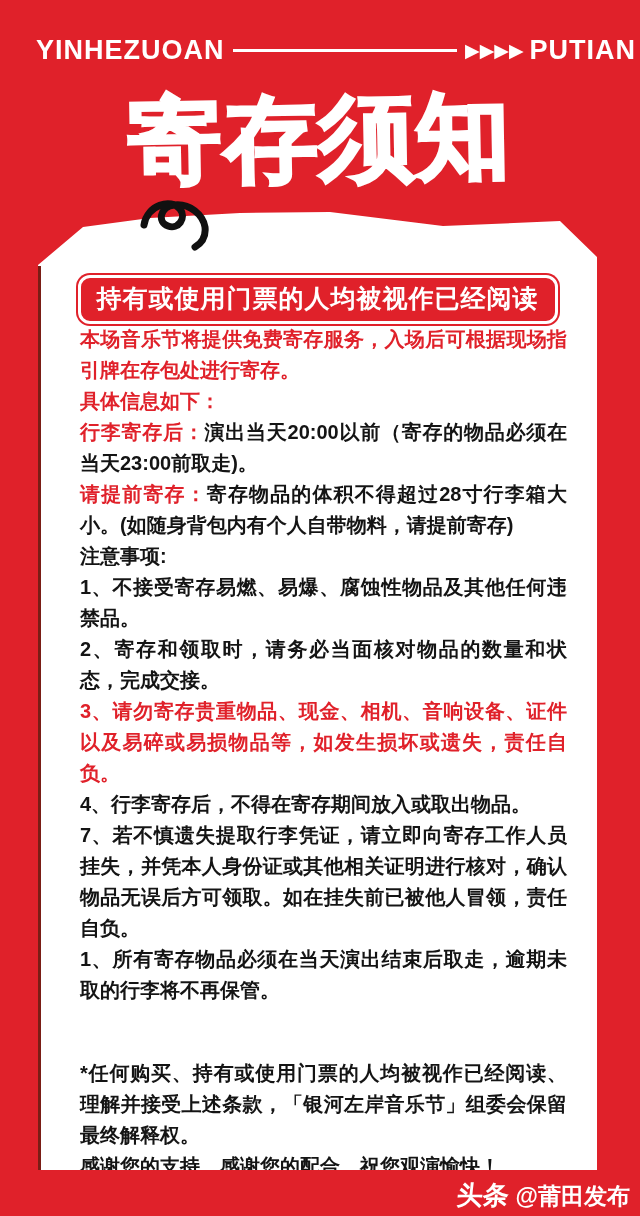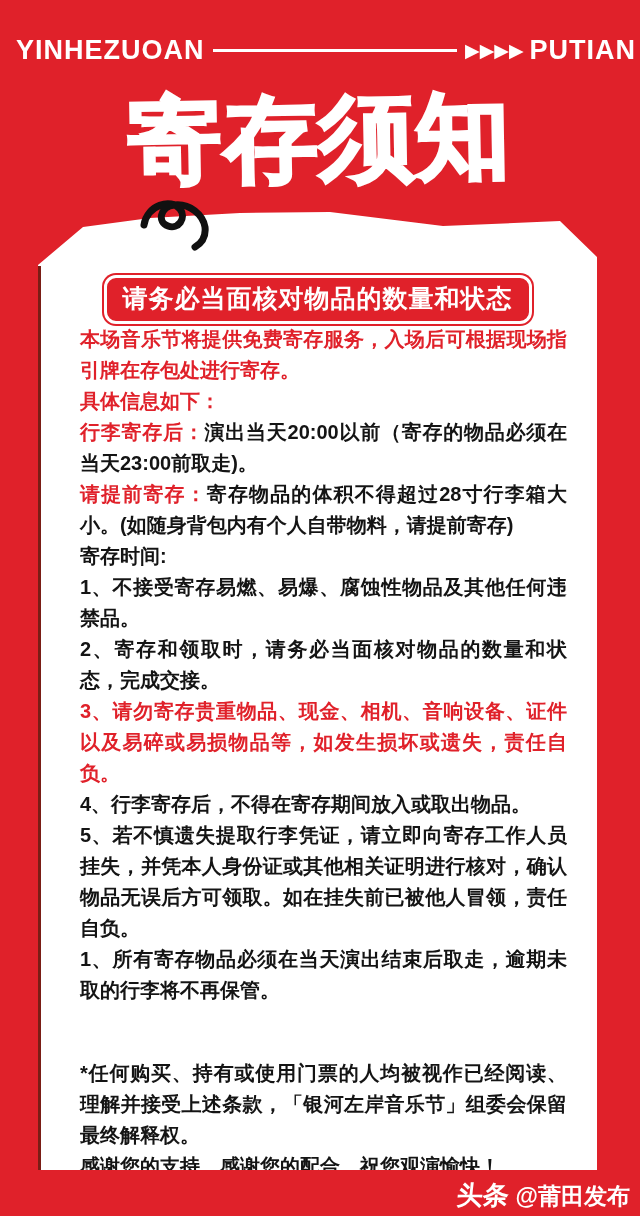--- a/index.html
+++ b/index.html
@@ -16,20 +16,21 @@
     width:640px;height:1216px;
     background:var(--red);
     overflow:hidden;
     font-family:"Liberation Sans","DejaVu Sans",sans-serif;
   }
   
   .topbar{
     position:absolute;left:0;top:34px;width:640px;height:32px;
     display:flex;align-items:center;
     color:#fff;
+    padding-left:20px;
   }
   .brand{
     font-size:27px;font-weight:bold;letter-spacing:1px;white-space:nowrap;
   }
   .brand-left{margin-left:16px;}
   .topbar-line{
     flex:1;height:3px;background:#fff;margin:0 8px 0 8px;
   }
   .arrows{
     font-size:19px;letter-spacing:0px;white-space:nowrap;margin-right:6px;
@@ -105,32 +106,32 @@
 <div class="topbar">
   <span class="brand brand-left">YINHEZUOAN</span>
   <span class="topbar-line"></span>
   <span class="arrows">▶▶▶▶</span>
   <span class="brand brand-right">PUTIAN</span>
 </div>
 
 <div class="poster-title">寄存须知</div>
 
 <div class="card">
-  <div class="banner">请务必当面核对物品的数量和状态</div>
+  <div class="banner">持有或使用门票的人均被视作已经阅读</div>
   <div class="card-body">
       <p class="para"><span class="seg red">本场音乐节将提供免费寄存服务，入场后可根据现场指引牌在存包处进行寄存。</span></p>
       <p class="para"><span class="seg red">具体信息如下：</span></p>
       <p class="para"><span class="seg red">行李寄存后：</span><span class="seg">演出当天20:00以前（寄存的物品必须在当天23:00前取走)。</span></p>
       <p class="para"><span class="seg red">请提前寄存：</span><span class="seg">寄存物品的体积不得超过28寸行李箱大小。(如随身背包内有个人自带物料，请提前寄存)</span></p>
-      <p class="para"><span class="seg">寄存时间:</span></p>
+      <p class="para"><span class="seg">注意事项:</span></p>
       <p class="para"><span class="seg">1、不接受寄存易燃、易爆、腐蚀性物品及其他任何违禁品。</span></p>
       <p class="para"><span class="seg">2、寄存和领取时，请务必当面核对物品的数量和状态，完成交接。</span></p>
       <p class="para"><span class="seg red">3、请勿寄存贵重物品、现金、相机、音响设备、证件以及易碎或易损物品等，如发生损坏或遗失，责任自负。</span></p>
       <p class="para"><span class="seg">4、行李寄存后，不得在寄存期间放入或取出物品。</span></p>
-      <p class="para"><span class="seg">5、若不慎遗失提取行李凭证，请立即向寄存工作人员挂失，并凭本人身份证或其他相关证明进行核对，确认物品无误后方可领取。如在挂失前已被他人冒领，责任自负。</span></p>
+      <p class="para"><span class="seg">7、若不慎遗失提取行李凭证，请立即向寄存工作人员挂失，并凭本人身份证或其他相关证明进行核对，确认物品无误后方可领取。如在挂失前已被他人冒领，责任自负。</span></p>
       <p class="para"><span class="seg">1、所有寄存物品必须在当天演出结束后取走，逾期未取的行李将不再保管。</span></p>
       <p class="para gap"><span class="seg">*任何购买、持有或使用门票的人均被视作已经阅读、理解并接受上述条款，「银河左岸音乐节」组委会保留最终解释权。</span></p>
       <p class="para"><span class="seg">感谢您的支持，感谢您的配合，祝您观演愉快！</span></p>
     </div>
 </div>
 
 <div class="edge-line"></div>
 
 <svg class="scribble" viewBox="0 0 78 58" aria-hidden="true">
   <path d="M6,32 C9,12 33,5 42,16 C49,25 40,37 30,33 C19,29 22,14 36,12 C52,10 65,22 67,34 C68,43 64,50 57,54" fill="none" stroke="#111111" stroke-width="7" stroke-linecap="round"></path>

